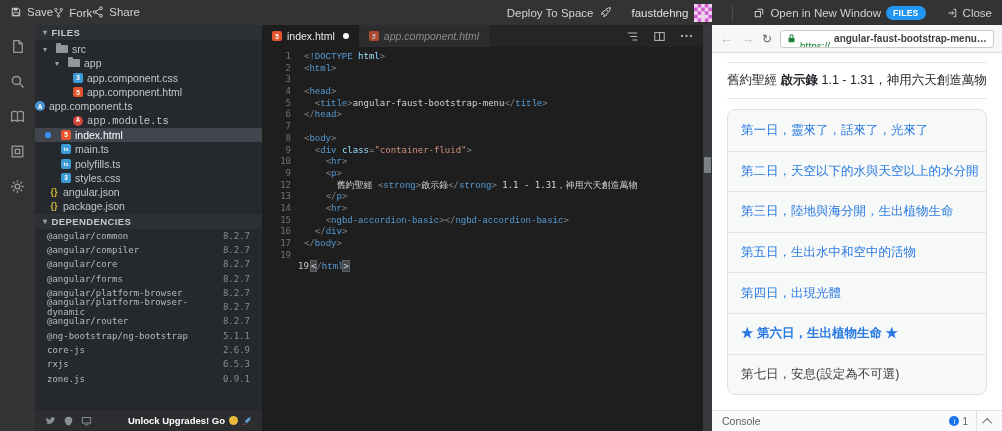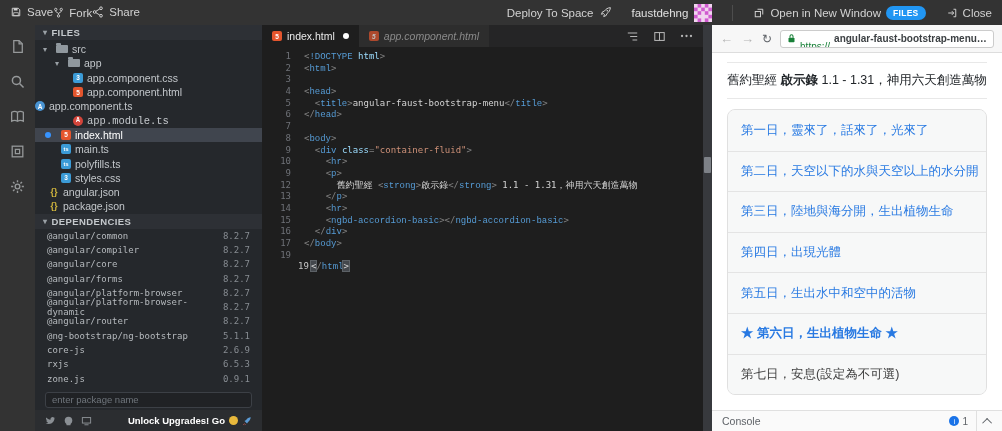--- a/index.html
+++ b/index.html
@@ -339,21 +339,20 @@
           </div>
           <div class="dep-row">
             <span class="dep-name">rxjs</span>
             <span class="dep-ver">6.5.3</span>
           </div>
           <div class="dep-row">
             <span class="dep-name">zone.js</span>
             <span class="dep-ver">0.9.1</span>
           </div>
         </div>
-      <input class="pkg-input" value="" placeholder="enter package name" style="">
       <div class="sb-spacer"></div>
       <div class="sb-footer">
         <span class="icon">
           <svg width="11" height="10" viewBox="0 0 16 14" fill="#8a8f94">
               <path d="M15 1.8 c-.6.3-1.1.4-1.7.5 A3 3 0 0 0 8 4.5 v.6 C5.5 5 3.3 3.8 1.6 2 1 3.8 1.8 5.5 3.3 6.5 c-.5.1-1 0-1.5-.2 .2 1.5 1.4 2.5 2.9 2.8 -1.1.7-2.5 1-3.7.8 1.4 1 3 1.5 4.6 1.5 5.4 0 8.4-4.5 8.2-8.6 .5-.4 1-.9 1.2-1.4z"></path>
             </svg>
         </span>
         <span class="icon">
           <svg width="11" height="11" viewBox="0 0 16 16" fill="#8a8f94">
               <circle cx="8" cy="8" r="5.5"></circle>
@@ -456,22 +455,22 @@
         </span>
       </div>
       <div class="page">
         <hr>
         <p class="pv-title"><span>舊約聖經 </span><b>啟示錄</b><span> 1.1 - 1.31，神用六天創造萬物</span></p>
         <hr>
         <div class="accordion">
             <div class="acc-item">第一日，靈來了，話來了，光來了</div>
             <div class="acc-item">第二日，天空以下的水與天空以上的水分開</div>
             <div class="acc-item">第三日，陸地與海分開，生出植物生命</div>
+            <div class="acc-item">第五日，生出水中和空中的活物</div>
             <div class="acc-item">第四日，出現光體</div>
-            <div class="acc-item">第五日，生出水中和空中的活物</div>
             <div class="acc-item bold">★ 第六日，生出植物生命 ★</div>
             <div class="acc-item disabled">第七日，安息(設定為不可選)</div>
           </div>
       </div>
       <div class="consolebar">
         <span class="console-label">Console</span>
         <span class="console-right">
           <span class="console-badge">
             <span class="badge-dot">i</span>
             <span>1</span>

